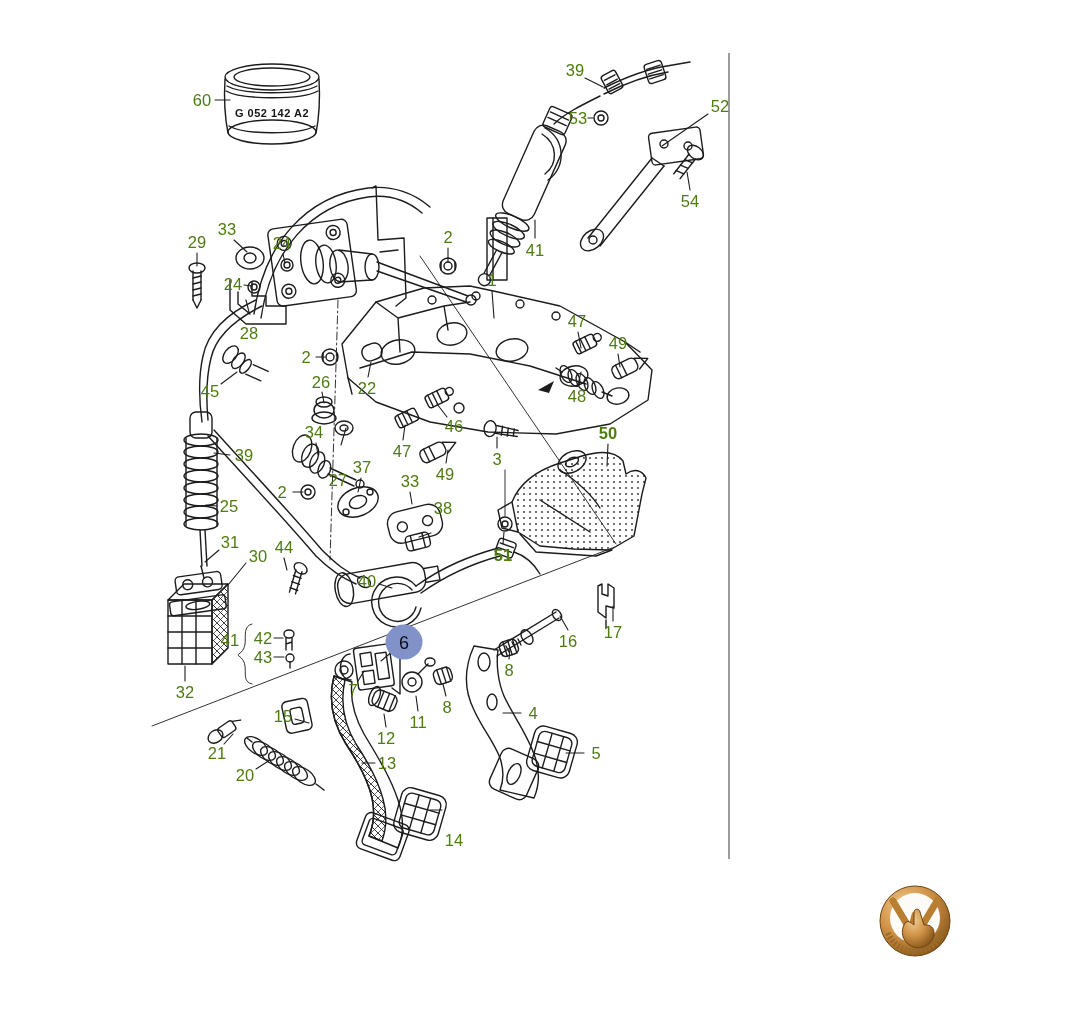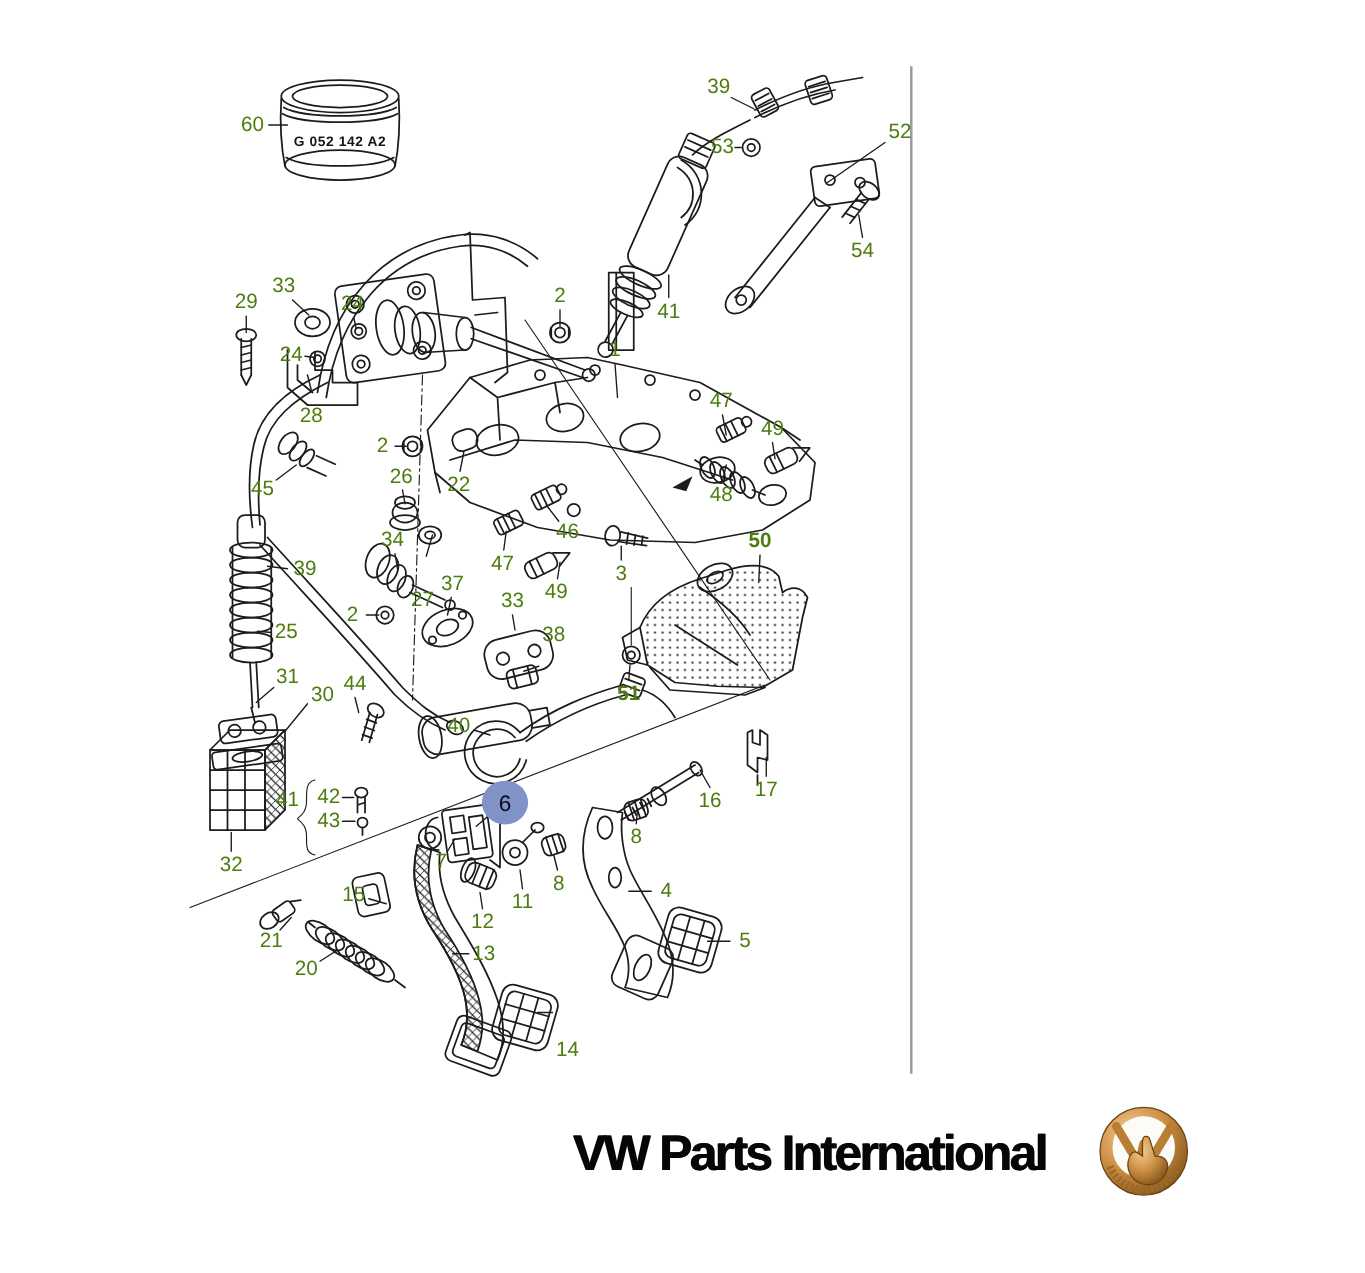--- a/index.html
+++ b/index.html
@@ -582,21 +582,20 @@
       <span class="part-label" style="left: 387px; top: 763px;">13</span>
       <span class="part-label" style="left: 283px; top: 716px; text-align: center;">15</span>
       <span class="part-label" style="left: 217px; top: 753px;">21</span>
       <span class="part-label" style="left: 245px; top: 775px;">20</span>
       <span class="part-label" style="left: 454px; top: 810px; margin-top: 30px;">14</span>
       <span class="part-label" style="left: 509px; top: 670px;">8</span>
       <span class="part-label" style="left: 533px; top: 713px;">4</span>
       <span class="part-label" style="left: 596px; top: 753px;">5</span>
     </div>
 
-<div class="footer-brand">VW Parts International</div>
 <svg class="logo" viewBox="0 0 80 77">
   <circle cx="40" cy="38" r="35" fill="url(#gold)" stroke="#6b4312" stroke-width="1"></circle>
   <circle cx="40" cy="35" r="25" fill="#fcfbf8"></circle>
   <path d="M18 18 L36 48 L40 32 L44 48 L62 18" fill="none" stroke="#b87f33" stroke-width="7" stroke-linecap="round" stroke-linejoin="round"></path>
   <path d="M30 40 C25 48 27 58 36 63 C46 68 57 62 59 52 C60 45 55 41 49 42 L45 29 C44 25 39 25 39 30 L39 42 C35 39 33 37 30 40 Z" fill="url(#gold)" stroke="#6b4312" stroke-width="1"></path>
   <path d="M13 50 A29 29 0 0 0 67 50" fill="none" stroke="#9c6a28" stroke-width="6" stroke-dasharray="2 2"></path>
 </svg>
 
 </div>
 

